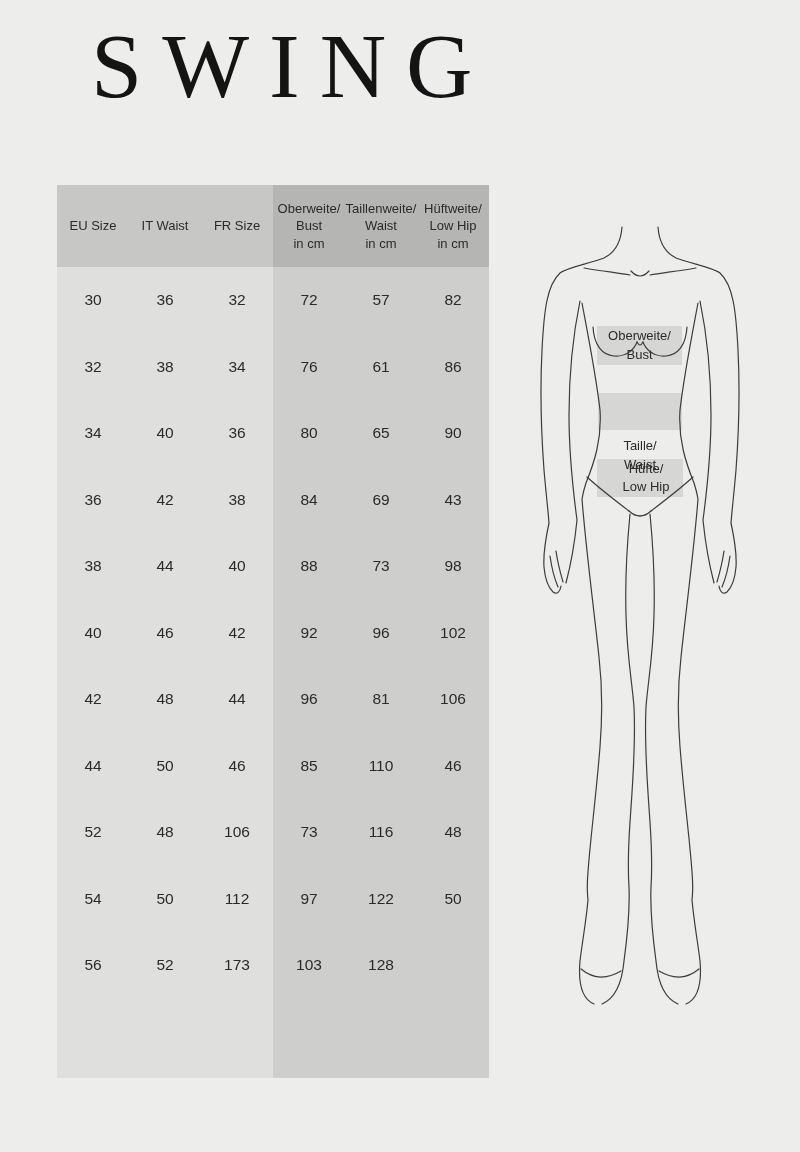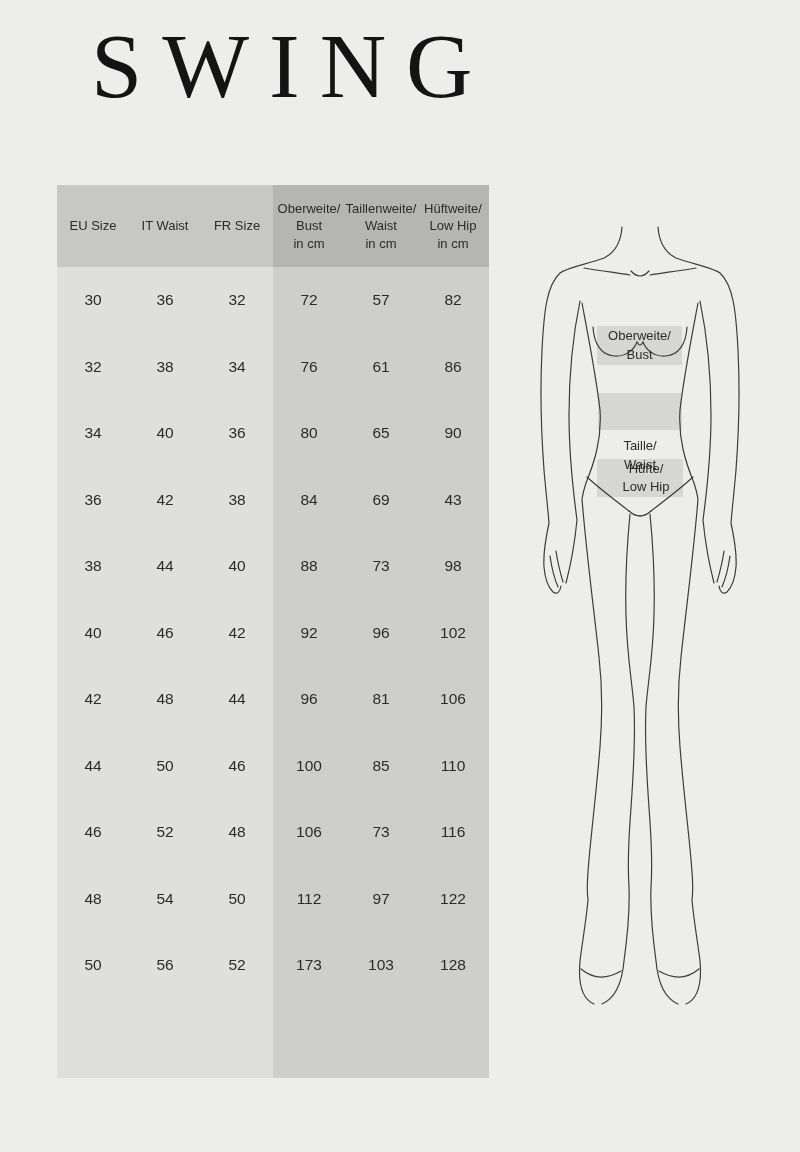--- a/index.html
+++ b/index.html
@@ -123,21 +123,20 @@
       <div class="td">42</div>
       <div class="td">48</div>
       <div class="td">44</div>
       <div class="td">96</div>
       <div class="td">81</div>
       <div class="td">106</div>
 
       <div class="td">44</div>
       <div class="td">50</div>
       <div class="td">46</div>
-      <div class="td">100</div>
       <div class="td">85</div>
       <div class="td">110</div>
 
       <div class="td">46</div>
       <div class="td">52</div>
       <div class="td">48</div>
       <div class="td">106</div>
       <div class="td">73</div>
       <div class="td">116</div>
 

